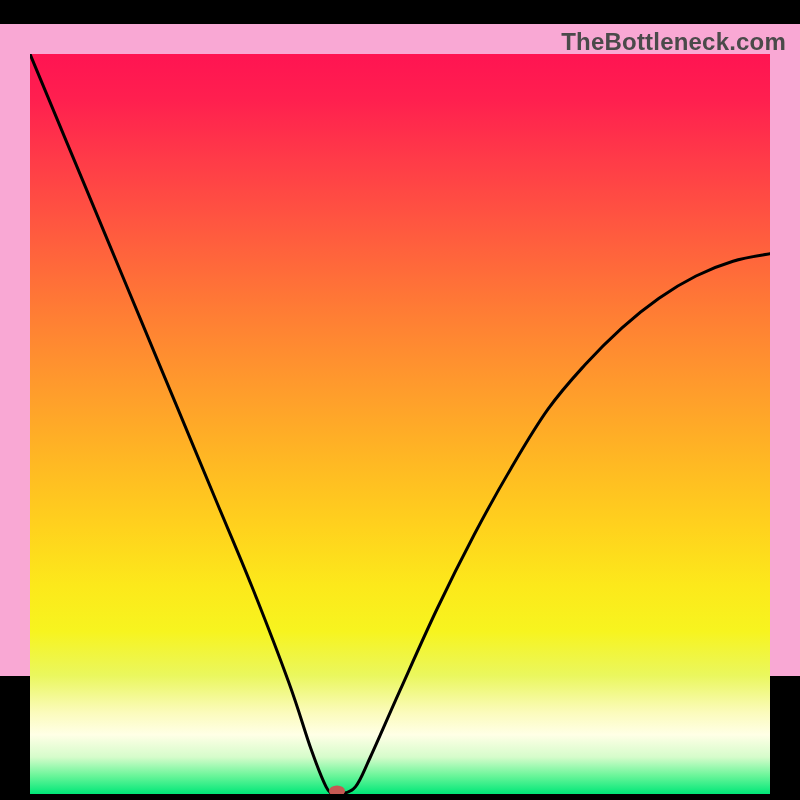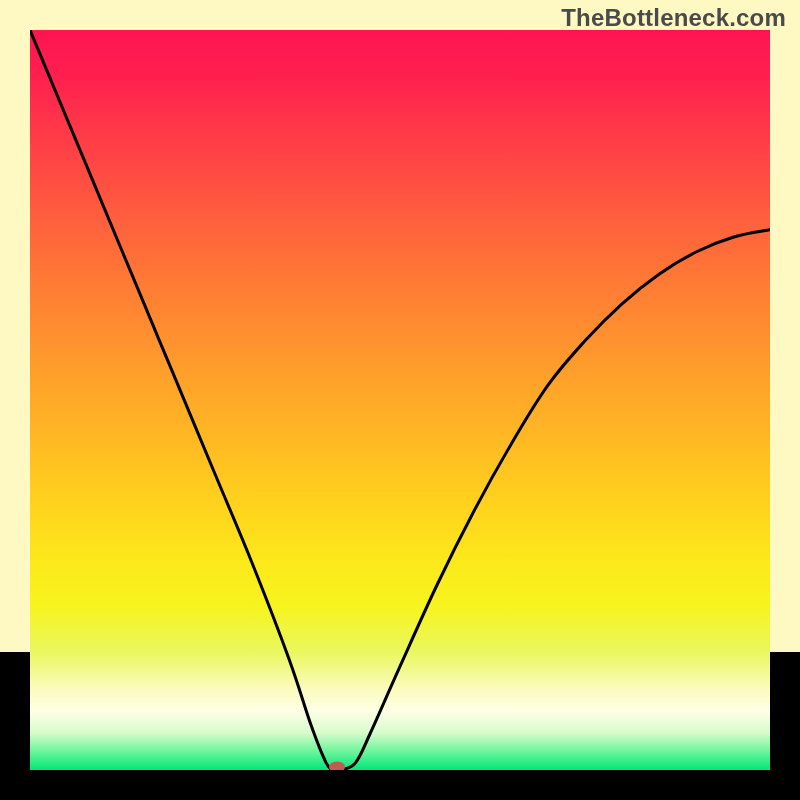--- a/index.html
+++ b/index.html
@@ -8,21 +8,22 @@
     width: 800px;
     height: 800px;
     overflow: hidden;
     background: #000;
     font-family: Arial, Helvetica, sans-serif;
   }
   .frame {
     position: relative;
     width: 800px;
     height: 652px;
-    background: #fef9c3;
+    background: #f9a8d4;
+    margin-top: 24px;
   }
   .watermark {
     position: absolute;
     top: 4px;
     right: 14px;
     color: #4a4a4a;
     font-size: 24px;
     font-weight: 600;
     letter-spacing: 0.2px;
     z-index: 10;

